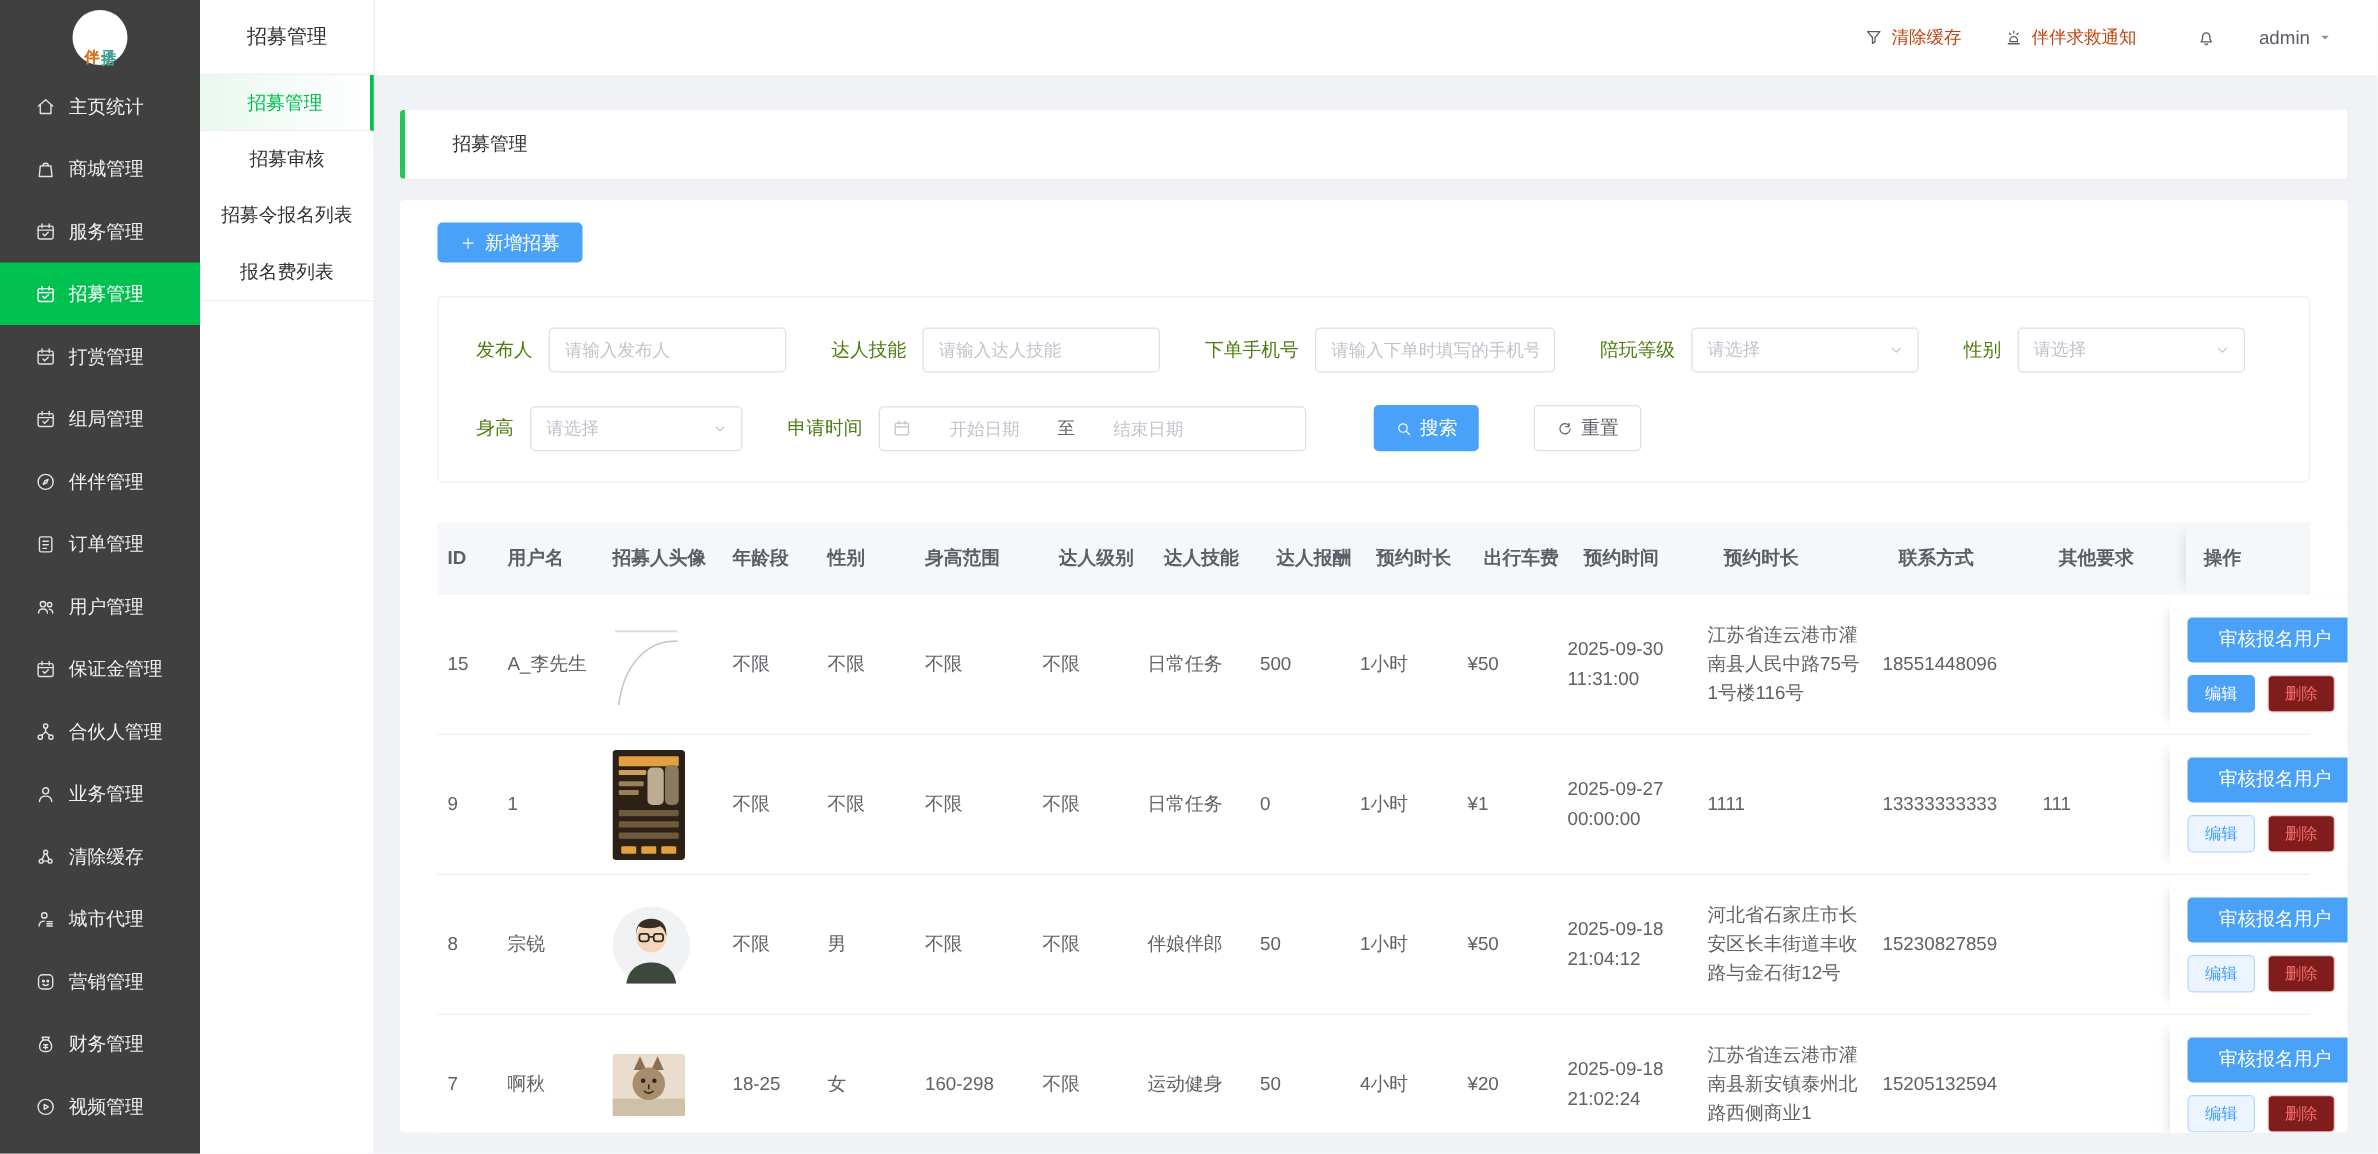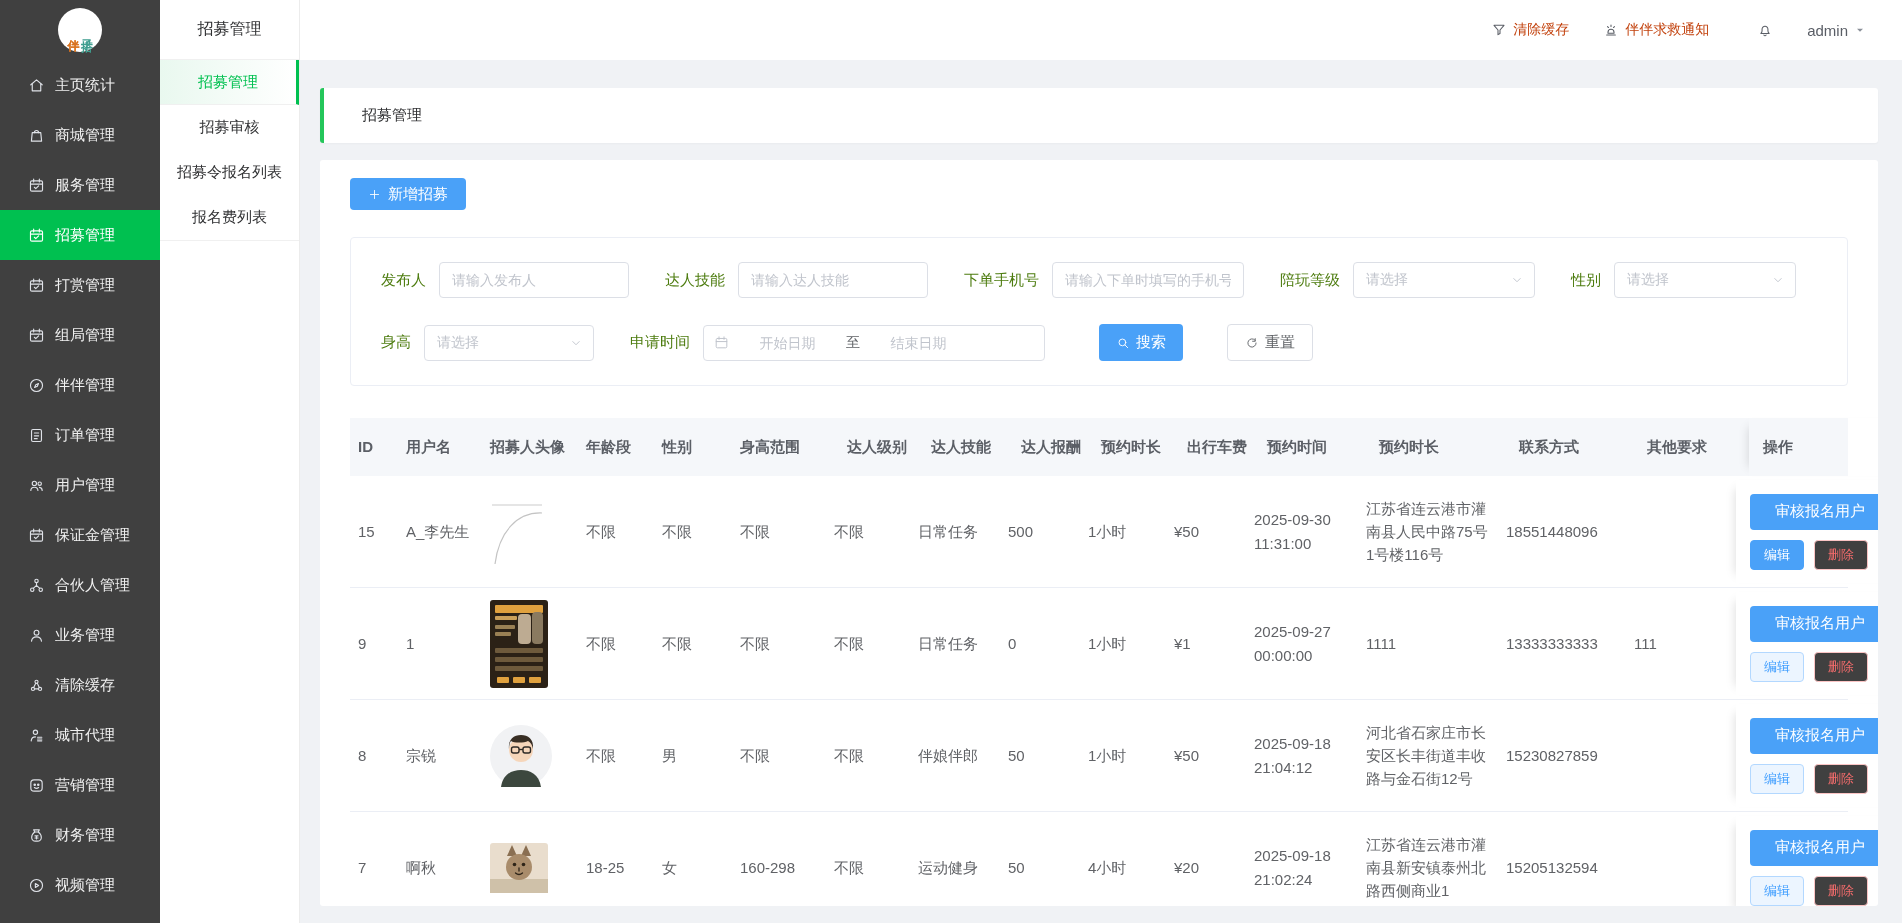--- a/index.html
+++ b/index.html
@@ -77,21 +77,21 @@
   .t-head .cell { color:#5b5f66; font-weight:bold; line-height:1.35; }
   .t-body .t-row { border-bottom:1px solid #ebeef5; min-height:112px; padding:4px 0; background:#fff; }
   .cell { padding:0 10px 0 8px; flex:none; line-height:1.55; word-break:break-word; }
   .cell-actions { margin-left:auto; width:172px; padding:10px 0 10px 14px; box-shadow:-9px 0 10px -9px rgba(0,0,0,.15); align-self:stretch; display:flex; flex-direction:column; justify-content:center; }
   .t-head .cell-actions { height:58px; }
   .review-btn { width:140px; height:36px; font-size:15px; }
   .mini-row { display:flex; gap:10px; margin-top:10px; }
   .mini-btn { height:30px; padding:0 13px; font-size:13px; border-radius:4px; cursor:pointer; font-family:inherit; }
   .edit-plain { background:#ecf5ff; border:1px solid #b3d8ff; color:#409eff; }
   .edit-primary { background:#4aa1f8; border:1px solid #4aa1f8; color:#fff; }
-  .del-btn { background:#404040; border:1px solid #fbc4c4; color:#f56c6c; }
+  .del-btn { background:#7f1d1d; border:1px solid #fbc4c4; color:#f56c6c; }
   .avatar-wrap { display:flex; align-items:center; }
 </style>
 </head>
 <body>
 
 <div class="app">
 
   <aside class="sidebar">
     <div class="logo-area">
       <div class="logo-circle">

